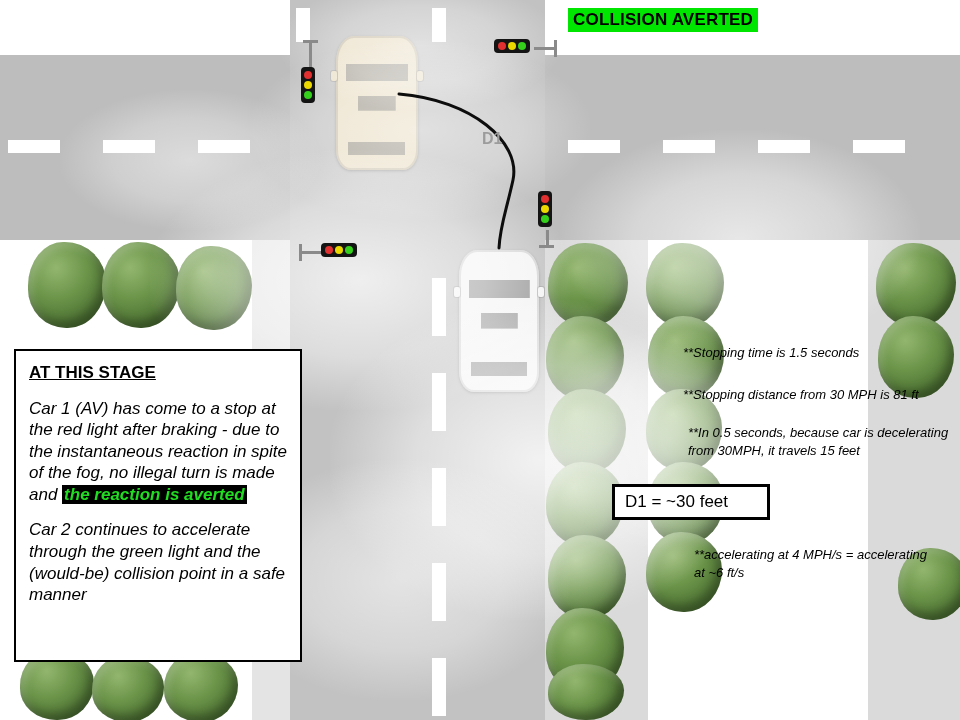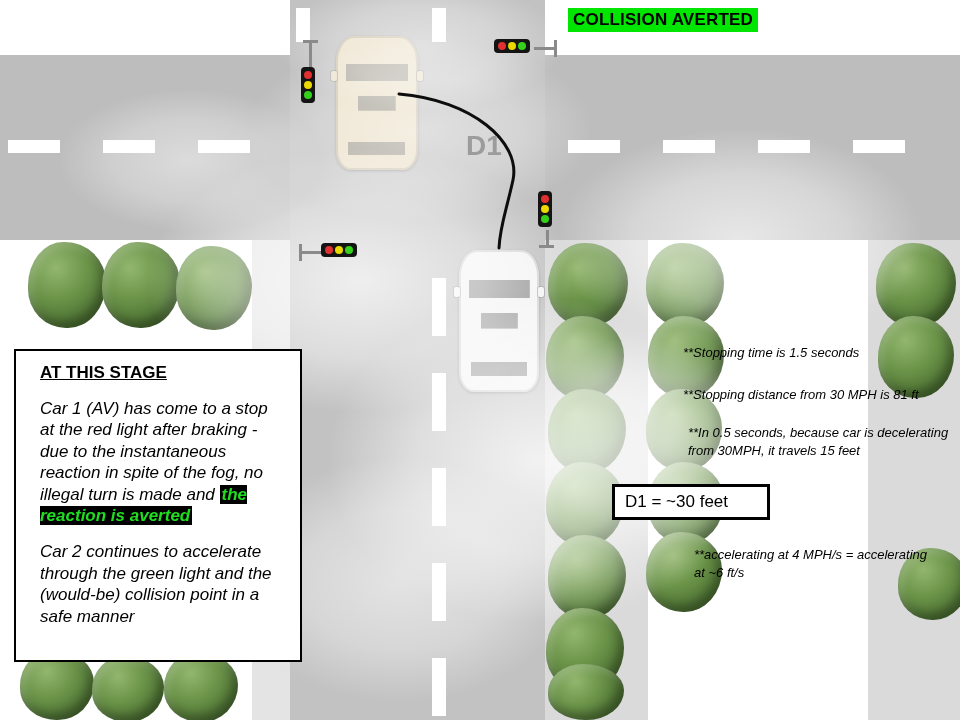--- a/index.html
+++ b/index.html
@@ -64,30 +64,30 @@
     position:absolute; background:#141414; border-radius:4px;
     display:flex; align-items:center; justify-content:center; gap:2px; padding:3px 4px;
   }
   .tlight.v { flex-direction:column; padding:4px 3px; }
   .dot { width:8px; height:8px; border-radius:50%; display:block; }
   .dot.red { background:#e03030; } .dot.yellow { background:#ead800; } .dot.green { background:#35d01c; }
   .pole { position:absolute; background:#8a8a8a; }
 
   
   .overlay-svg { position:absolute; left:0; top:0; pointer-events:none; }
-  .d1-label { position:absolute; left:466px; top:130px; font-size:28px; font-weight:bold; color:#9c9c9c; }
+  .d1-label { position:absolute; left:482px; top:130px; font-size:16px; font-weight:bold; color:#9c9c9c; }
 
   
   .banner {
     position:absolute; left:568px; top:8px; background:#00e600; color:#000;
     font-weight:bold; font-size:17px; padding:2px 5px; letter-spacing:.2px;
   }
   .stage-box {
     position:absolute; left:14px; top:349px; width:288px; height:313px;
-    background:#fff; border:2px solid #000; padding:11px 24px;
+    background:#fff; border:2px solid #000; padding:11px 13px;
     font-size:17px; line-height:1.27;
   }
   .stage-title { font-weight:bold; text-decoration:underline; }
   .stage-p { font-style:italic; margin-top:14px; }
   .hl { background:#000; color:#21dd21; font-weight:bold; padding:0 2px; }
 
   .note { position:absolute; font-size:13px; font-style:italic; line-height:1.4; color:#000; }
   .d1-box {
     position:absolute; left:612px; top:484px; width:158px; height:36px;
     background:#fff; border:3px solid #000; display:flex; align-items:center;

